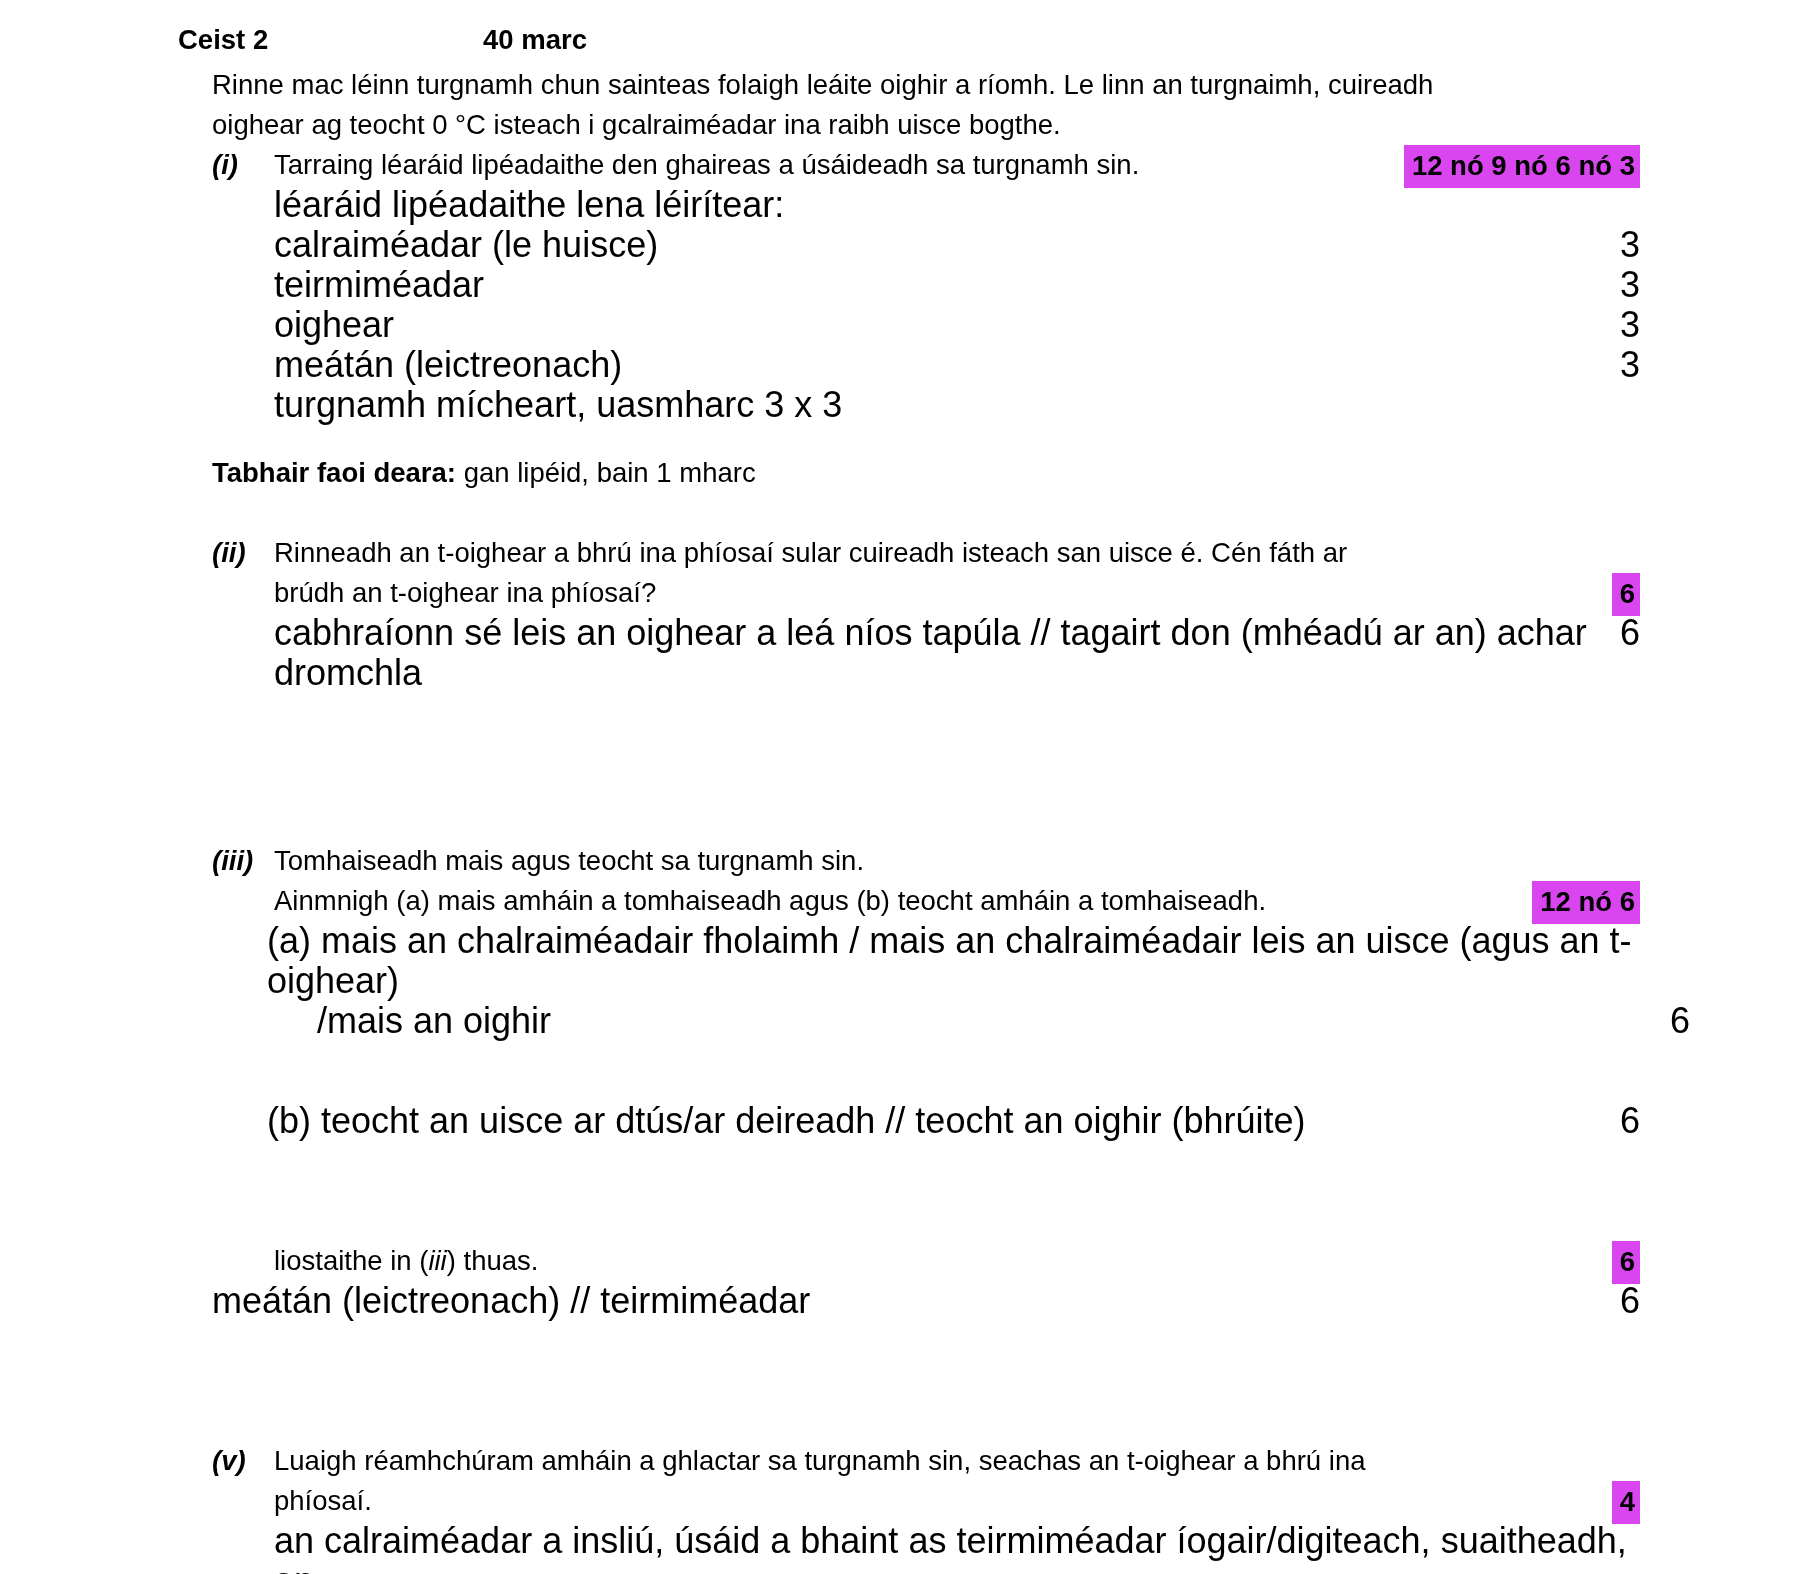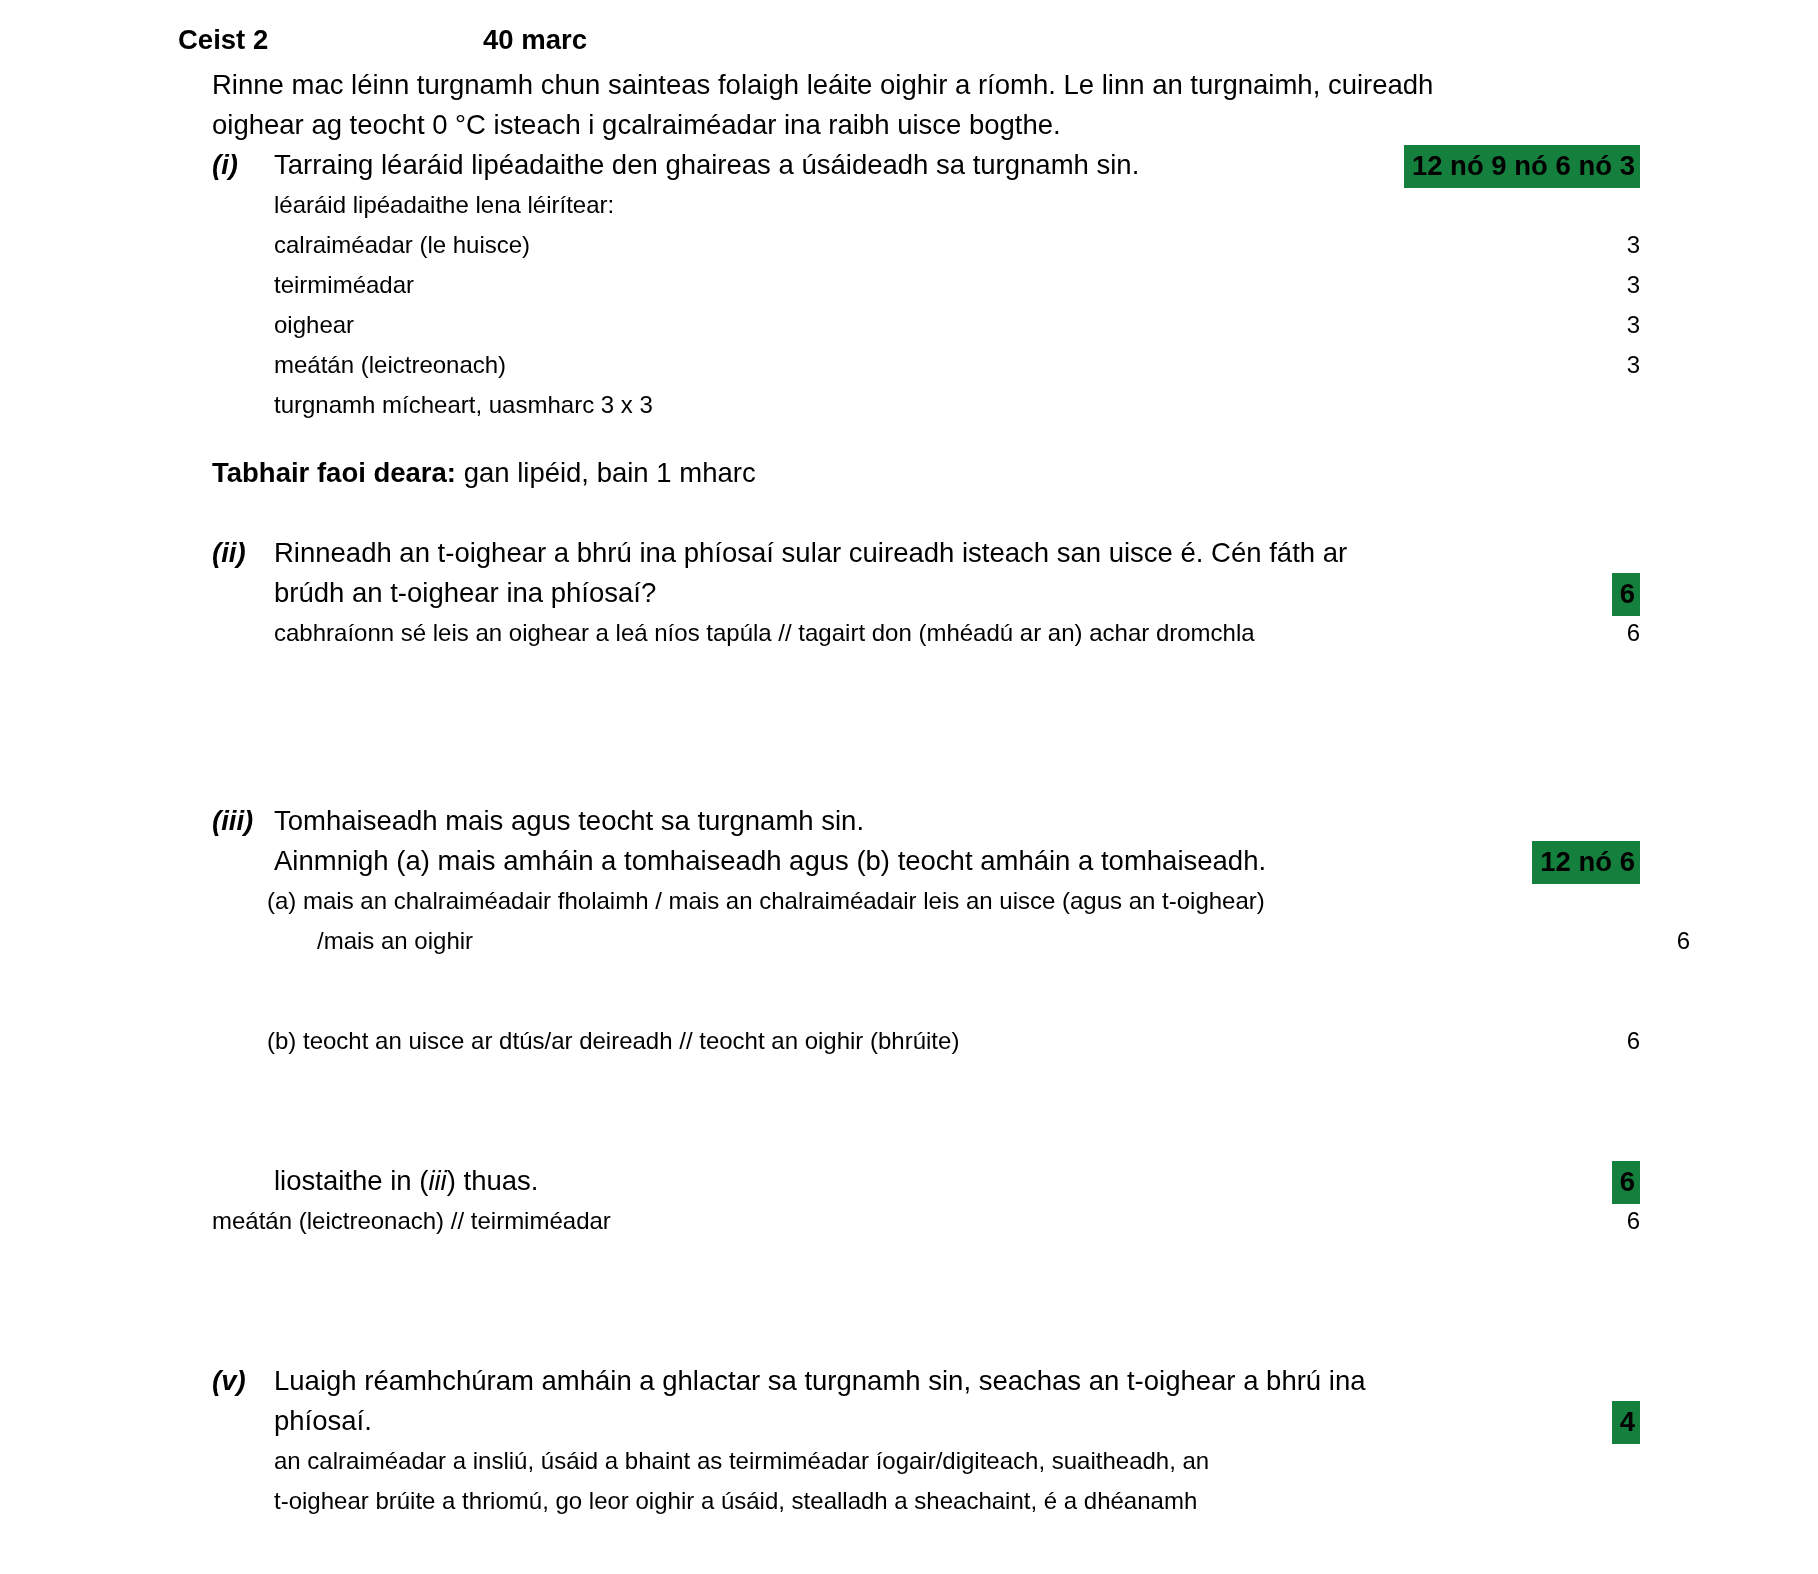--- a/index.html
+++ b/index.html
@@ -17,21 +17,21 @@
   .page {
     position: relative;
     width: 1818px;
     height: 1128px;
     box-sizing: border-box;
     padding: 0;
   }
   .bold { font-weight: bold; text-align: center; }
   .ital { font-style: italic; }
   .hl {
-    background: #15803d;
+    background: #d946ef;
     padding: 1px 5px 2px 8px;
   }
   .block-q {
     padding-left: 212px;
   }
   .block-note {
     padding-left: 212px;
   }
 
   .title-row {
@@ -74,21 +74,21 @@
     position: absolute;
     right: 0;
     top: 0;
     text-align: right;
     font-weight: bold;
     white-space: nowrap;
   }
 
   .ansrow {
     position: relative;
-    font-size: 24px;
+    font-size: 36px;
     line-height: 40px;
   }
   .ansbody {
     margin-right: 130px;
   }
   .ansmark {
     position: absolute;
     right: 0;
     top: 0;
     text-align: right;

